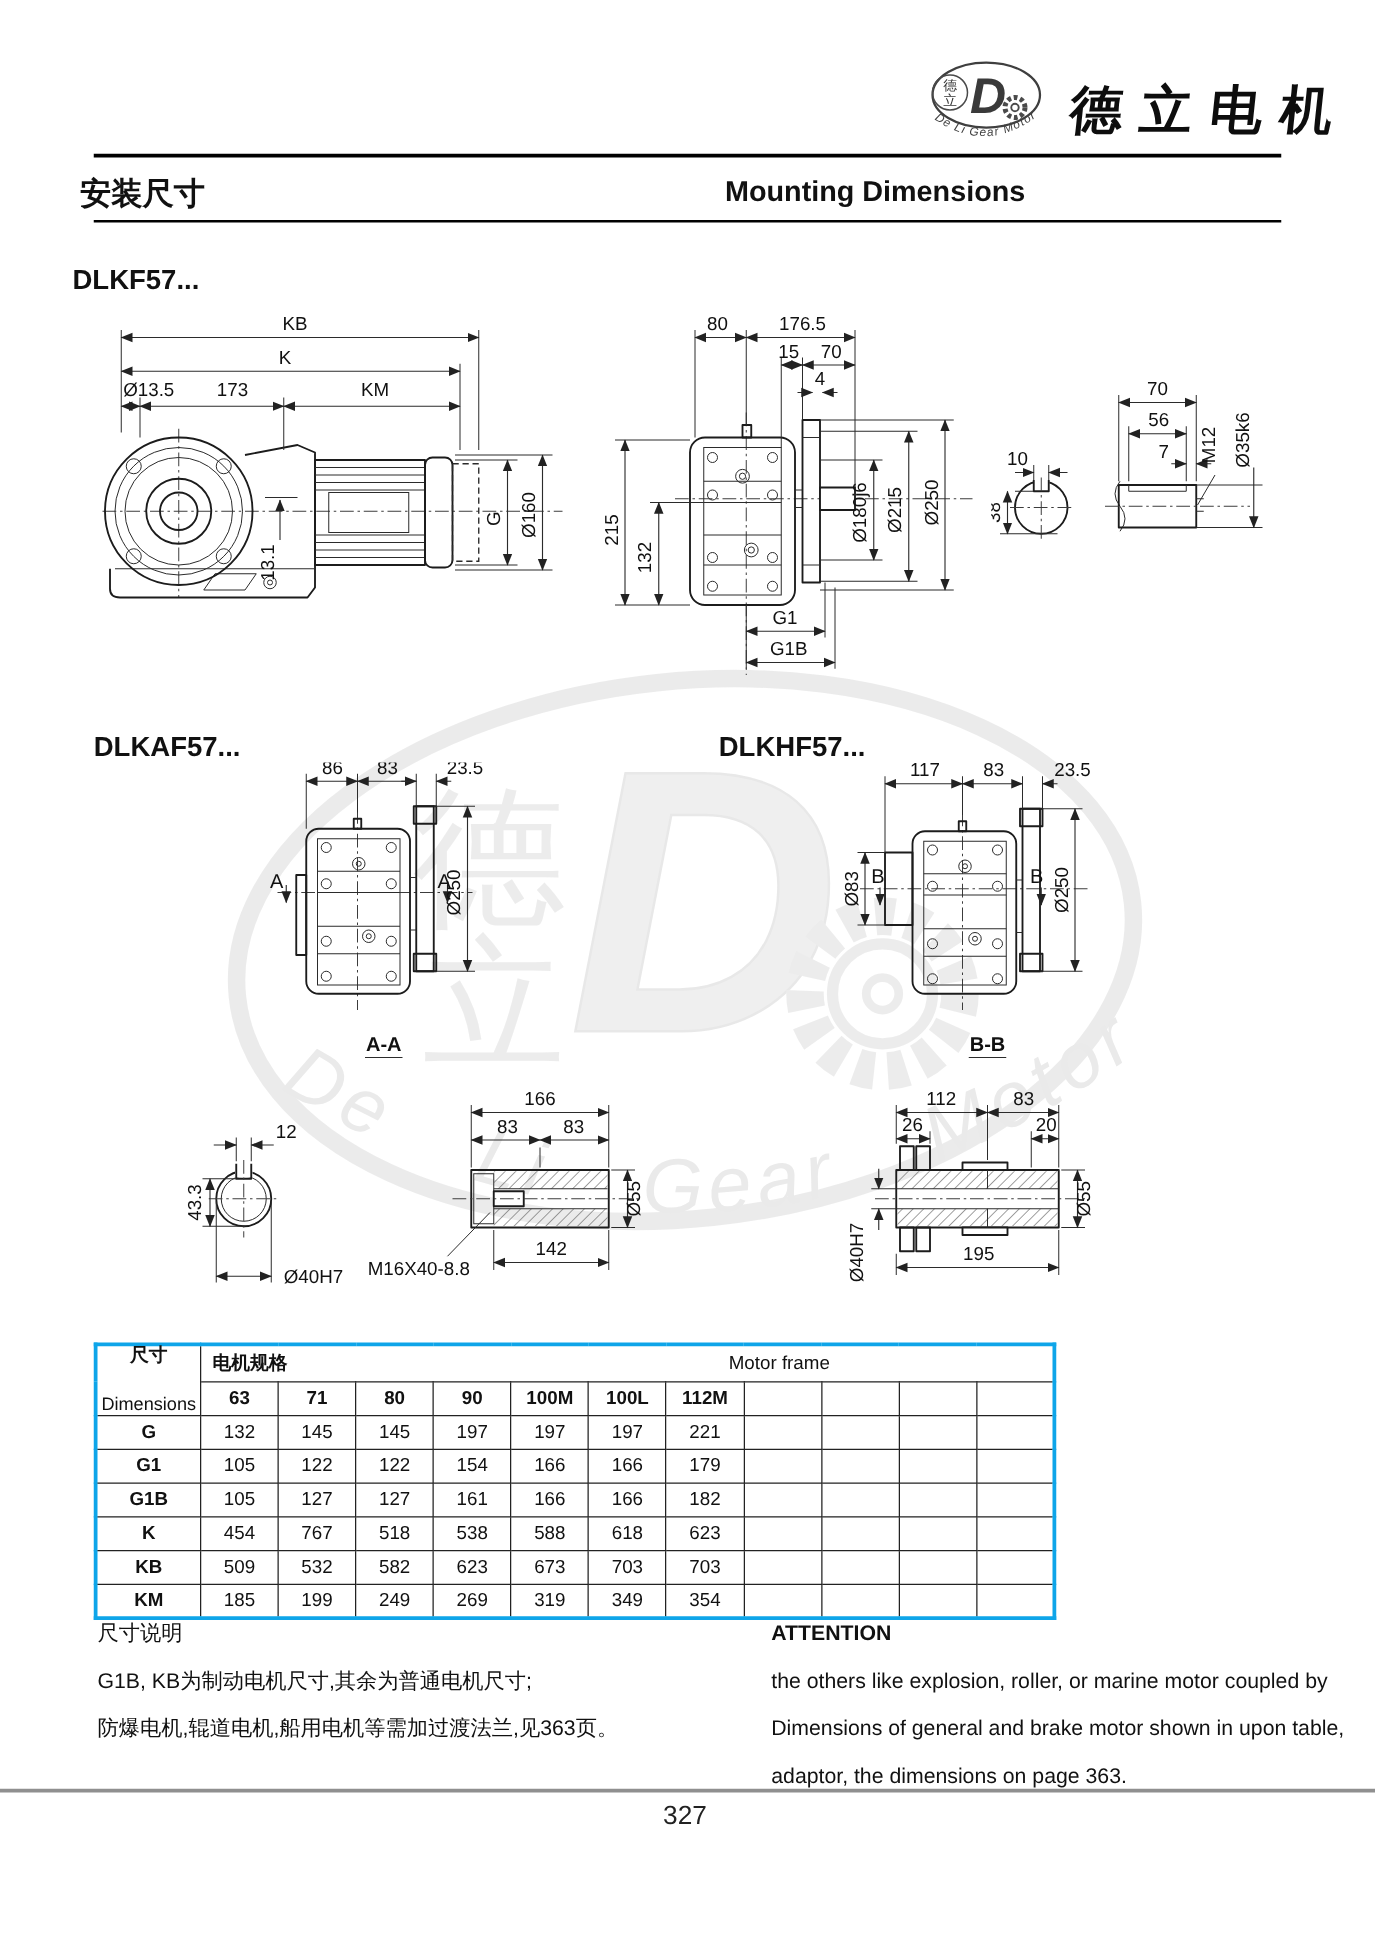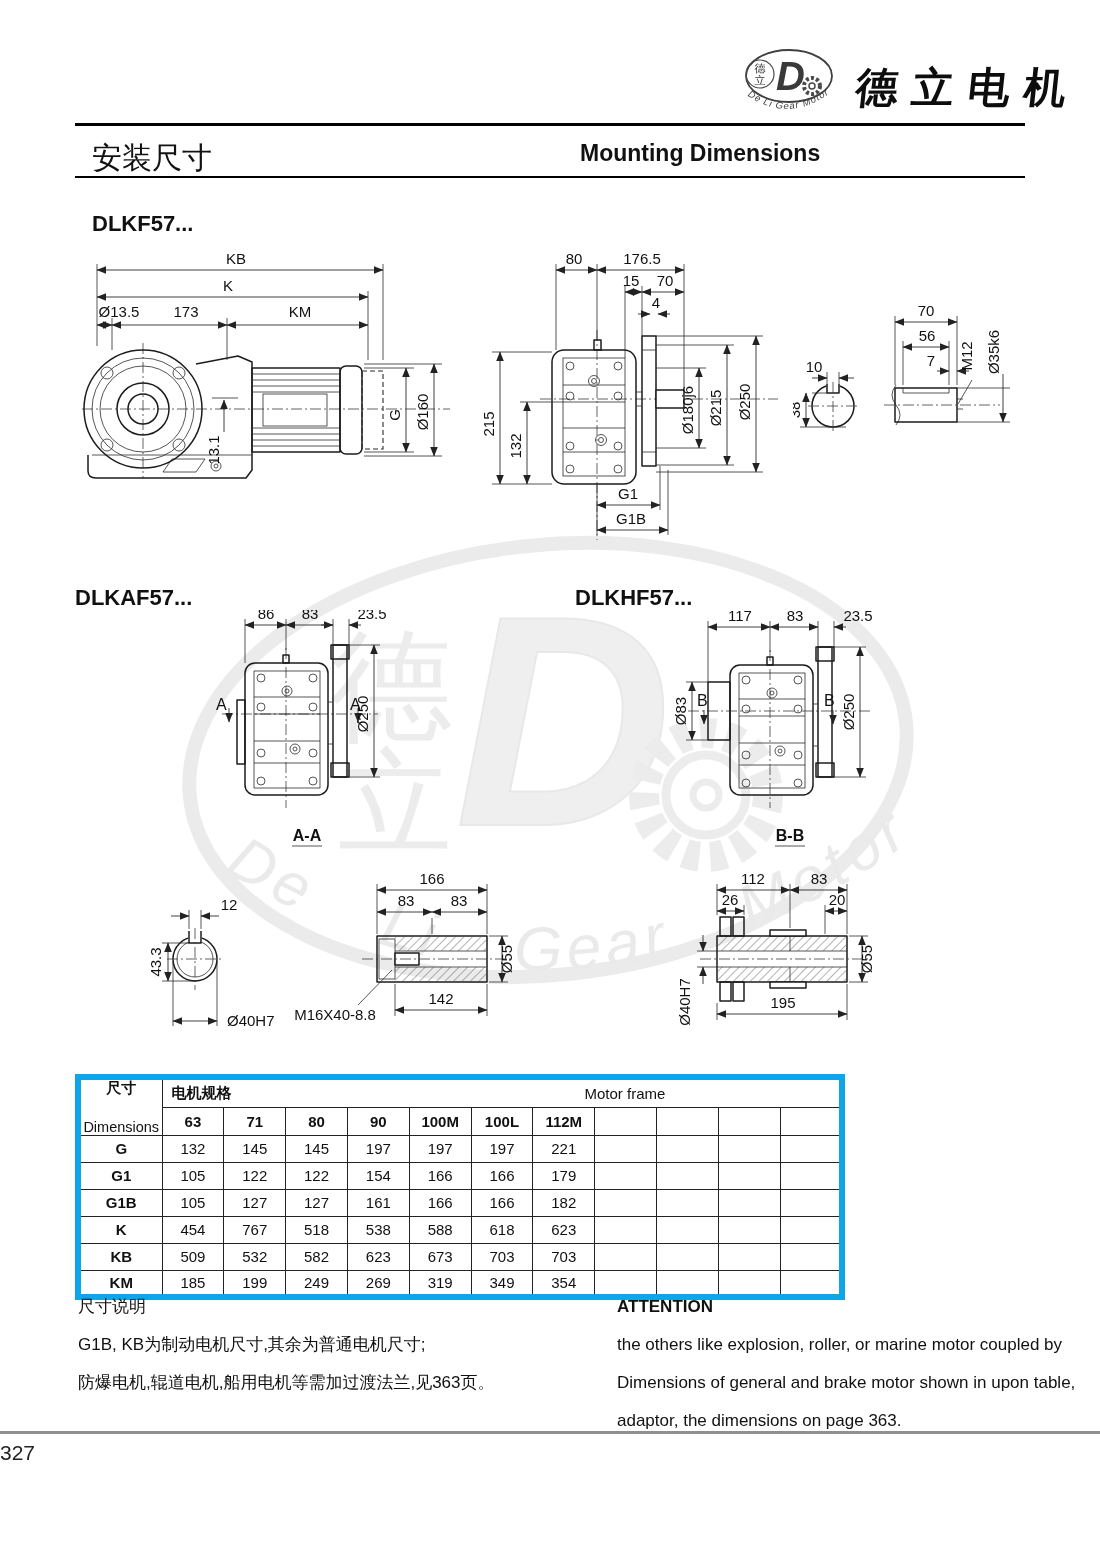--- a/index.html
+++ b/index.html
@@ -5,51 +5,51 @@
   html,body{margin:0;padding:0;}
   body{
     width:1100px;height:1555px;position:relative;background:#ffffff;
     font-family:"Liberation Sans","DejaVu Sans",sans-serif;color:#111;overflow:hidden;
   }
   .abs{position:absolute;}
   
   .brand-cn{position:absolute;left:856px;top:60px;font-size:42px;font-weight:bold;
     letter-spacing:14px;transform:skewX(-6deg);color:#0d0d0d;white-space:nowrap;}
   .rule{position:absolute;background:#000;}
-  .title-cn{position:absolute;left:92px;top:138px;font-size:30px;font-weight:normal;}
+  .title-cn{position:absolute;left:64px;top:138px;font-size:25px;font-weight:bold;}
   .title-en{position:absolute;left:580px;top:140px;font-size:23px;font-weight:bold;}
   .model-heading{position:absolute;font-size:22px;font-weight:bold;}
   
   svg text{font-family:"Liberation Sans","DejaVu Sans",sans-serif;}
   .ol{stroke:#1c1c1c;stroke-width:1.5;fill:none;stroke-linejoin:round;}
   .olw{stroke:#1c1c1c;stroke-width:1.5;fill:#fff;stroke-linejoin:round;}
   .th{stroke:#2b2b2b;stroke-width:0.8;fill:none;}
   .dim{stroke:#2b2b2b;stroke-width:0.9;fill:none;}
   .cl{stroke:#3c3c3c;stroke-width:0.8;stroke-dasharray:11 3 2 3;fill:none;}
   .dsh{stroke:#2b2b2b;stroke-width:1.1;stroke-dasharray:5 3;fill:none;}
   .dl{font-size:15px;fill:#111;}
   .dls{font-size:16px;fill:#111;}
   
   table.dims{position:absolute;left:75px;top:1074px;width:770px;border-collapse:collapse;
-    table-layout:fixed;border:6px solid #0ea5e9;font-size:15px;}
+    table-layout:fixed;border:3px solid #0ea5e9;font-size:15px;}
   table.dims th,table.dims td{border:1px solid #222;text-align:center;padding:0;}
   table.dims thead tr{height:27px;}
   table.dims tbody tr{height:27px;}
   .dimhead{line-height:1.05;font-weight:bold;}
   .dimhead .en{font-weight:normal;font-size:14.5px;margin-top:24px;}
   .groupcell{position:relative;font-weight:bold;text-align:left;}
   .groupcell .cn{position:absolute;left:9px;top:4px;font-size:15px;}
   .groupcell .en{position:absolute;left:422px;top:5px;font-weight:normal;font-size:15px;}
   table.dims th.rowlab{font-weight:bold;}
   
   .notes{position:absolute;font-size:17px;line-height:38px;white-space:nowrap;}
   .notes .bold{font-weight:bold;}
   
   .footrule{position:absolute;left:0;top:1431px;width:1100px;height:3px;background:#8f8f8f;}
-  .pagenum{position:absolute;left:0;top:1441px;width:1096px;text-align:left;font-size:21px;color:#222;}
+  .pagenum{position:absolute;left:0;top:1441px;width:1096px;text-align:center;font-size:21px;color:#222;}
   
   .wm{position:absolute;left:0;top:0;pointer-events:none;}
 </style>
 </head>
 <body>
 
 <svg width="0" height="0" style="position:absolute" aria-hidden="true">
   <defs>
     <marker id="arr" viewBox="0 0 10 10" refX="9" refY="5" markerWidth="10" markerHeight="10" orient="auto-start-reverse" markerUnits="userSpaceOnUse">
       <path d="M0,1.2 L9.5,5 L0,8.8 z" fill="#222"></path>
@@ -89,21 +89,21 @@
     <textPath href="#logoarc" startOffset="4">De Li Gear Motor</textPath>
   </text>
 </svg>
 <div class="brand-cn">德立电机</div>
 
 <div class="rule" style="left:75px;top:123px;width:950px;height:3px"></div>
 <div class="title-cn">安装尺寸</div>
 <div class="title-en">Mounting Dimensions</div>
 <div class="rule" style="left:75px;top:176px;width:950px;height:2px"></div>
 
-<div class="model-heading" style="left:92px;top:211px">DLKF57...</div>
+<div class="model-heading" style="left:58px;top:211px">DLKF57...</div>
 <div class="model-heading" style="left:75px;top:585px">DLKAF57...</div>
 <div class="model-heading" style="left:575px;top:585px">DLKHF57...</div>
 
 <svg class="abs" style="left:78px;top:252px" width="378" height="255" viewBox="78 252 378 255">
   <line class="cl" x1="82" y1="409" x2="450" y2="409"></line>
   <line class="cl" x1="143" y1="343" x2="143" y2="478"></line>
   <path class="ol" d="M88,455 L88,471 Q88,478 96,478 L246,478 L252,470 L252,362 L238,356 L196,364"></path>
   <line class="th" x1="92" y1="455" x2="252" y2="455"></line>
   <polygon class="th" points="163,472 172,459 205,459 196,472"></polygon>
   <circle class="th" cx="216" cy="466" r="5"></circle>

